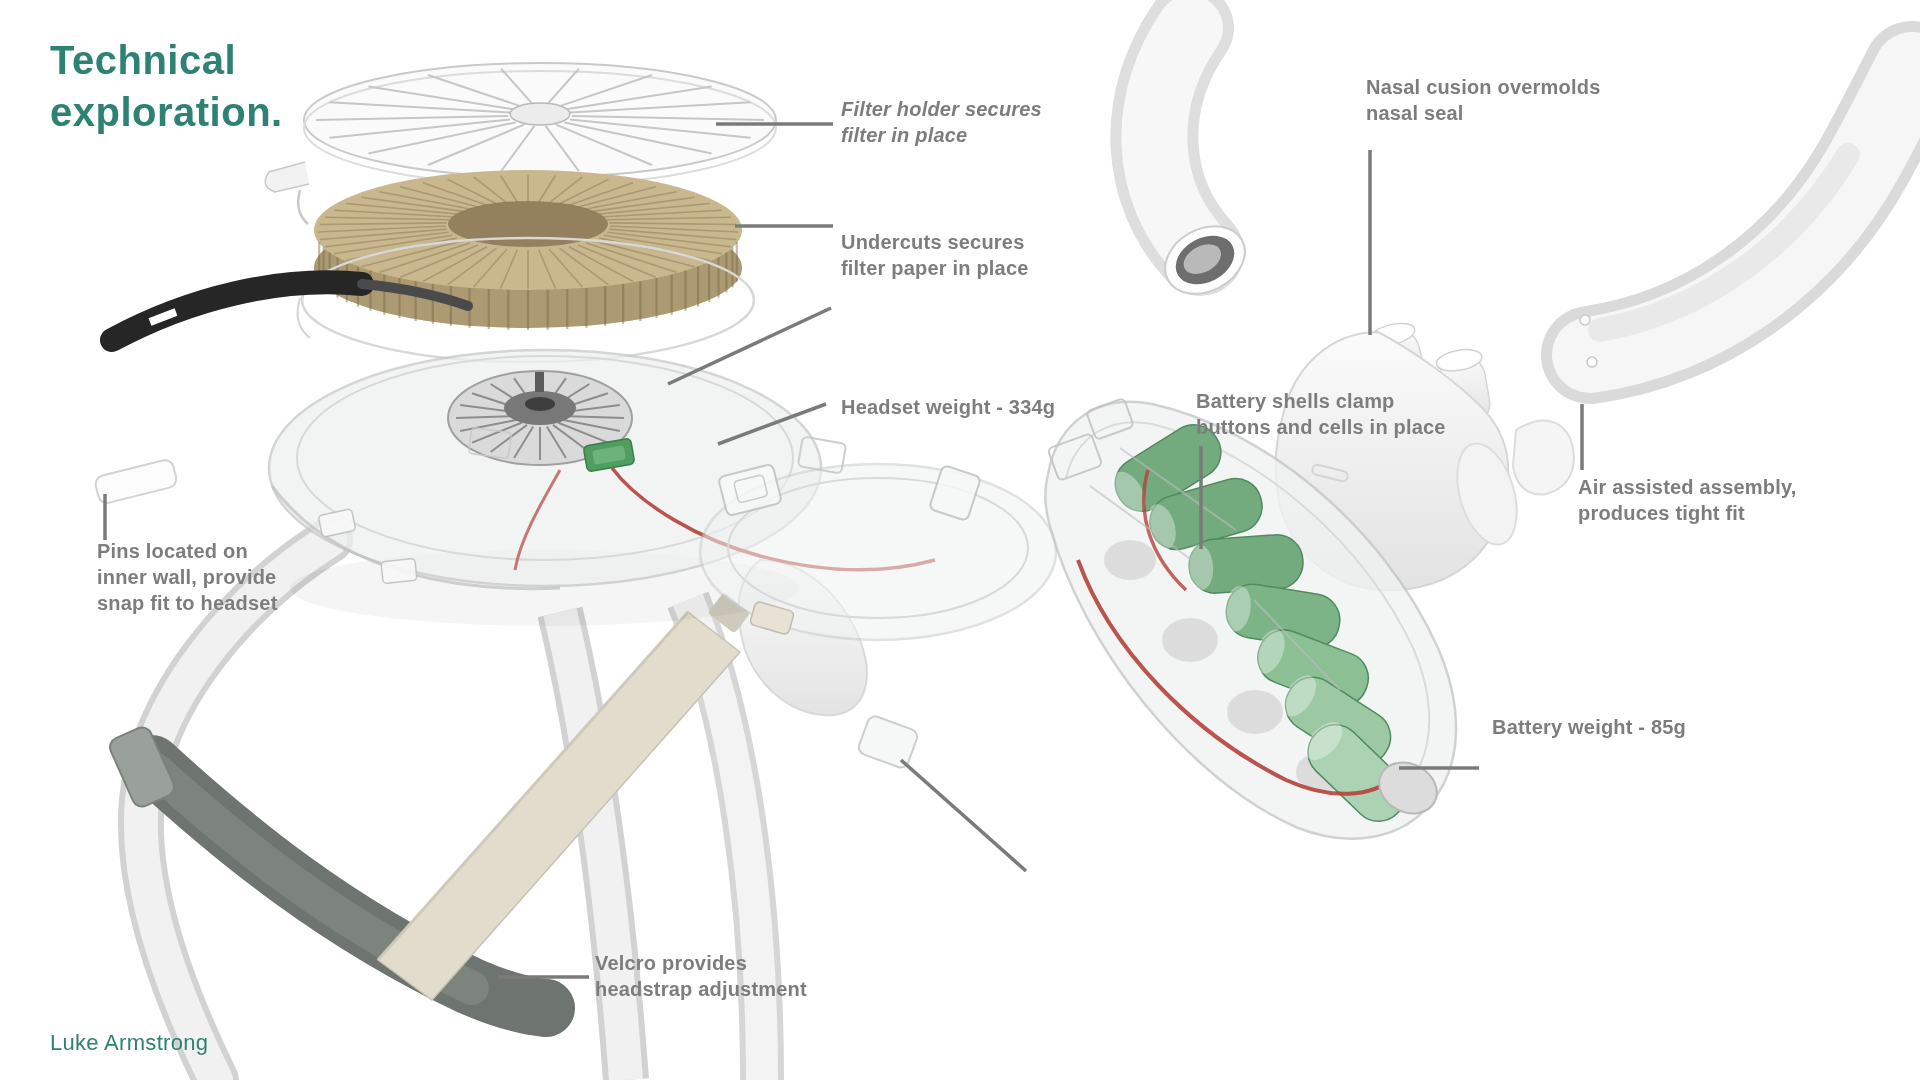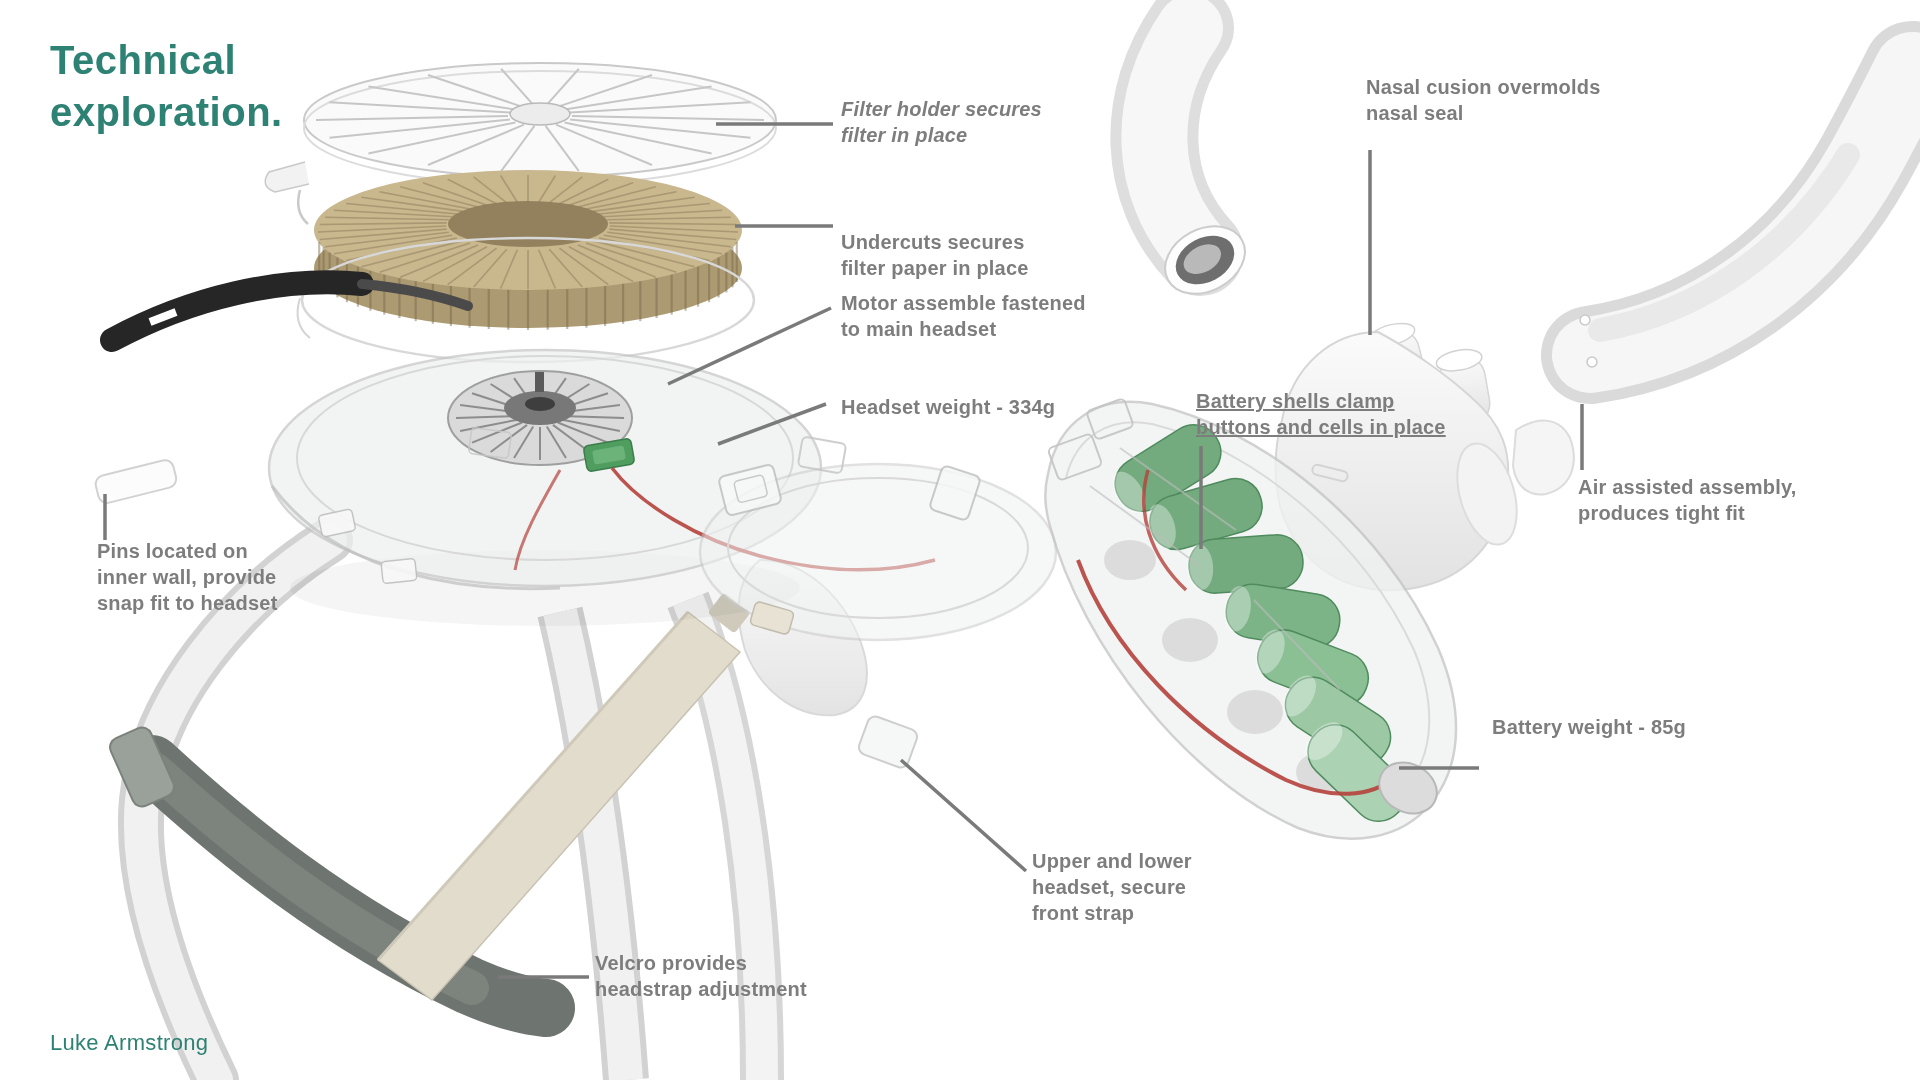--- a/index.html
+++ b/index.html
@@ -21,21 +21,21 @@
     position:absolute;left:50px;top:1030px;font-weight:400;font-size:22px;
     color:var(--accent,#2e8274);letter-spacing:.3px;
   }
   .leader{stroke:var(--leader,#7a7a7a);stroke-width:3.5px;}
   
   #ann-filter-holder{left:841px;top:96px;font-style:italic;}
   #ann-undercuts{left:841px;top:217px;margin-top:12px;}
   #ann-motor-assembly{left:841px;top:290px;}
   #ann-headset-weight{left:841px;top:394px;}
   #ann-nasal-cushion{left:1366px;top:74px;}
-  #ann-battery-shells{left:1196px;top:388px;text-decoration:underline;}
+  #ann-battery-shells{left:1196px;top:388px;}
   #ann-air-assisted{left:1578px;top:474px;}
   #ann-pins{left:97px;top:538px;}
   #ann-battery-weight{left:1492px;top:714px;}
   #ann-upper-lower-headset{left:1032px;top:848px;}
   #ann-velcro{left:595px;top:950px;}
 </style>
 </head>
 <body>
 
 <div id="stage">
@@ -346,31 +346,26 @@
   </svg>
 
   <div id="title">Technical
 exploration.</div>
   <div id="author">Luke Armstrong</div>
 
   <div class="label" id="ann-filter-holder">Filter holder secures
 filter in place</div>
   <div class="label" id="ann-undercuts">Undercuts secures
 filter paper in place</div>
-  <div class="label" id="ann-motor-assembly">Motor assemble fastened
-to main headset</div>
   <div class="label" id="ann-headset-weight">Headset weight - 334g</div>
   <div class="label" id="ann-nasal-cushion">Nasal cusion overmolds
 nasal seal</div>
   <div class="label" id="ann-battery-shells">Battery shells clamp
 buttons and cells in place</div>
   <div class="label" id="ann-air-assisted">Air assisted assembly,
 produces tight fit</div>
   <div class="label" id="ann-pins">Pins located on
 inner wall, provide
 snap fit to headset</div>
   <div class="label" id="ann-battery-weight">Battery weight - 85g</div>
-  <div class="label" id="ann-upper-lower-headset">Upper and lower
-headset, secure
-front strap</div>
   <div class="label" id="ann-velcro">Velcro provides
 headstrap adjustment</div>
 </div>
 
 </body></html>

